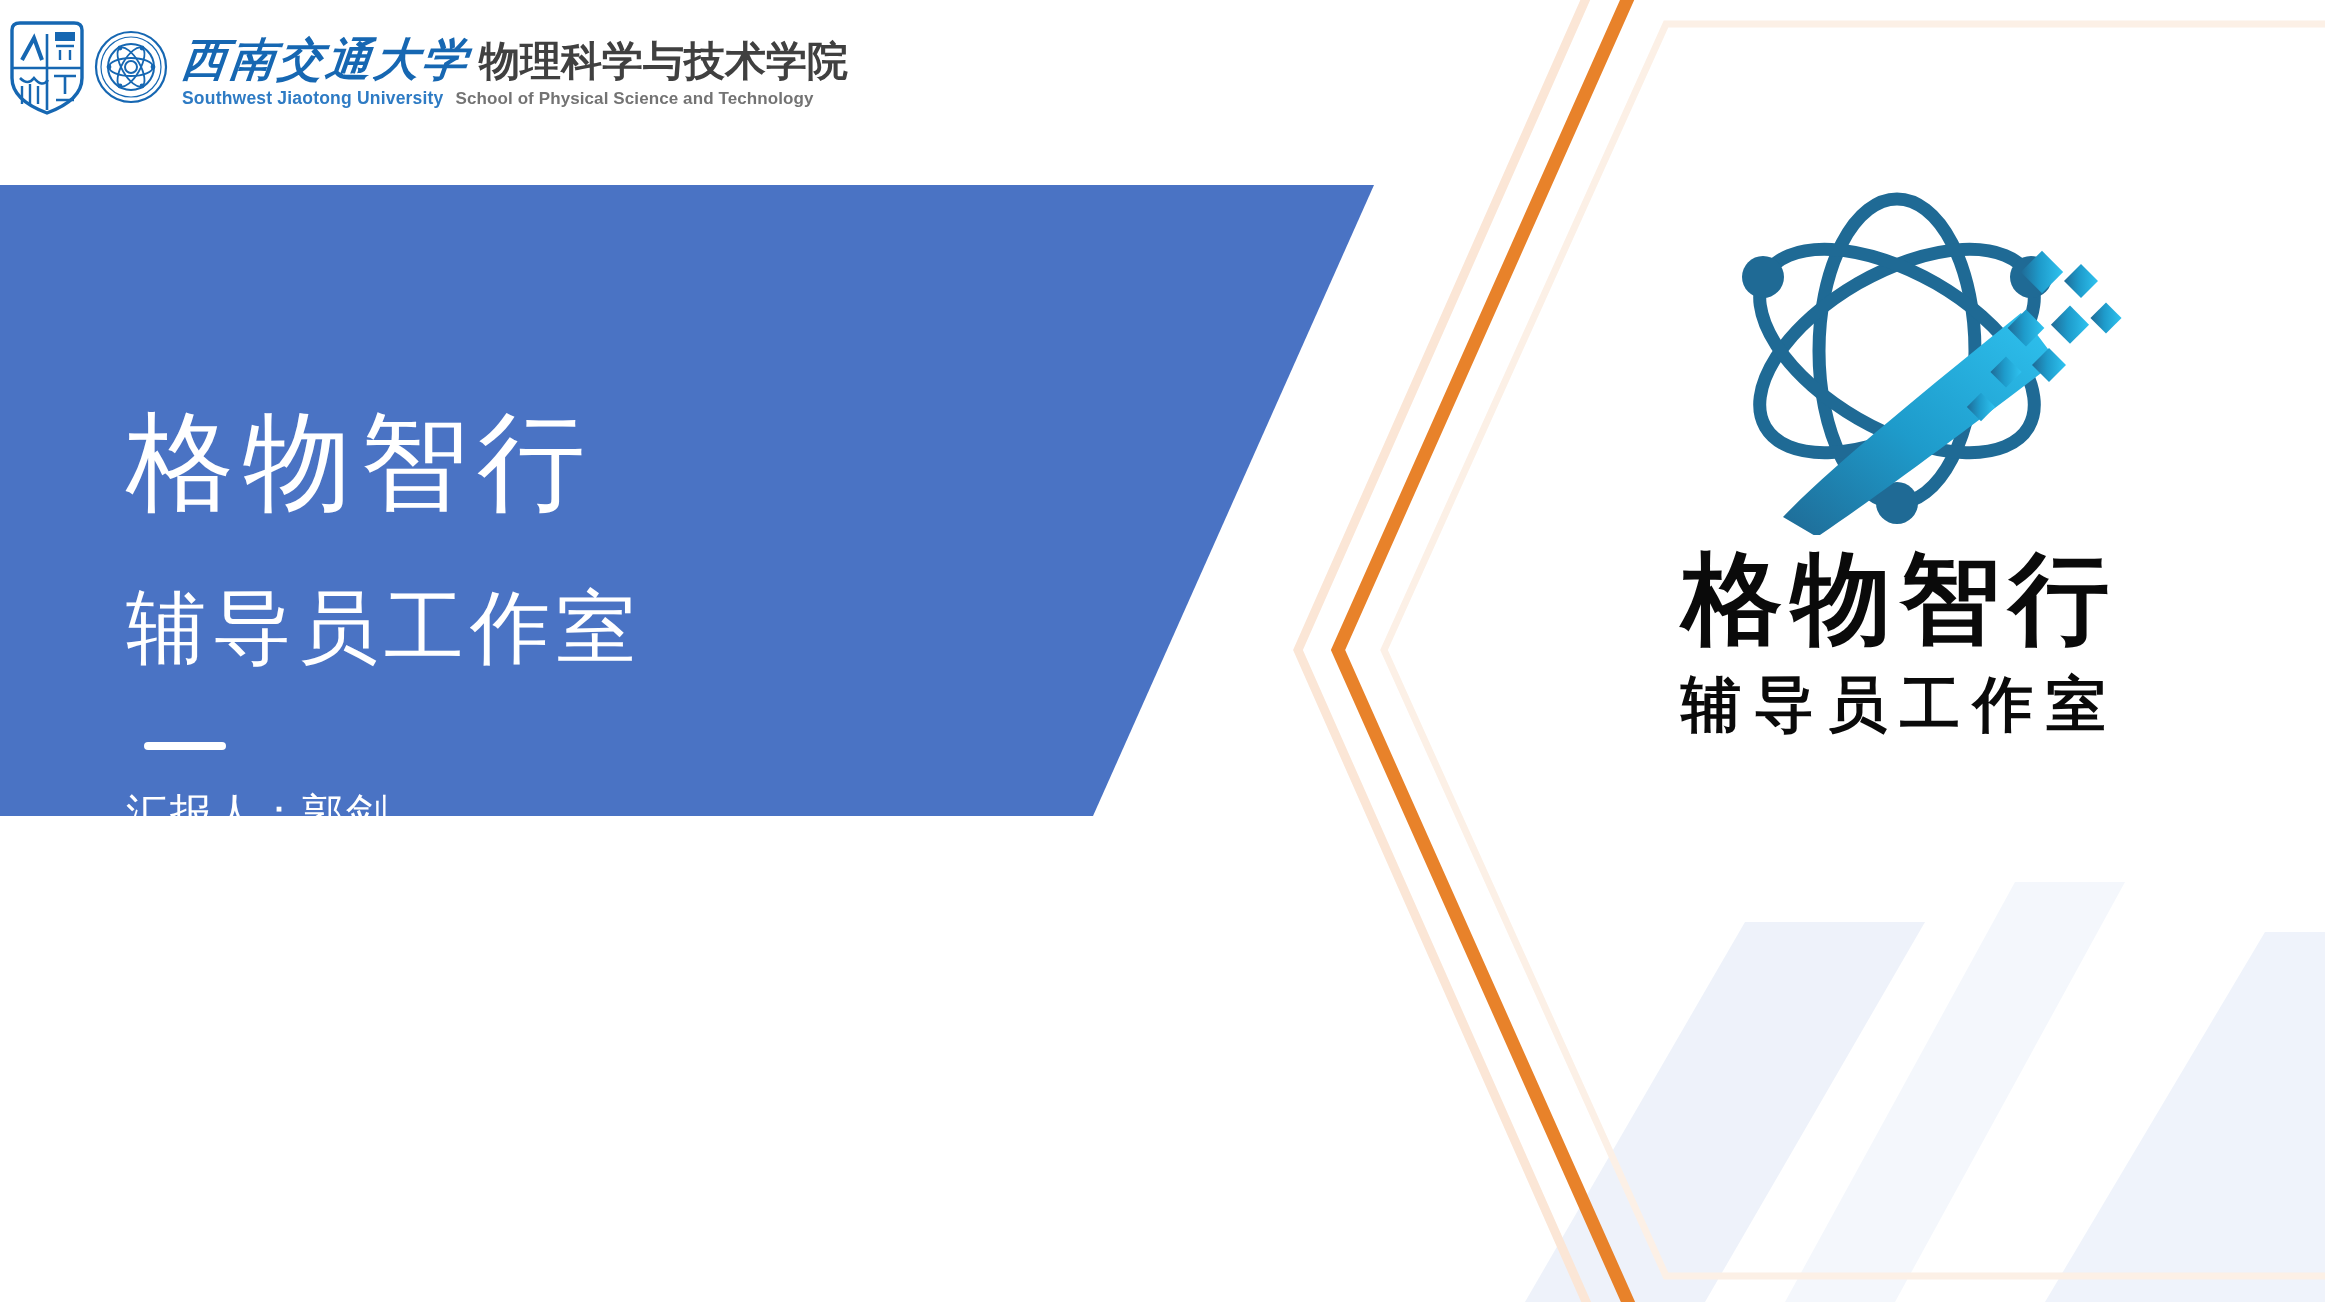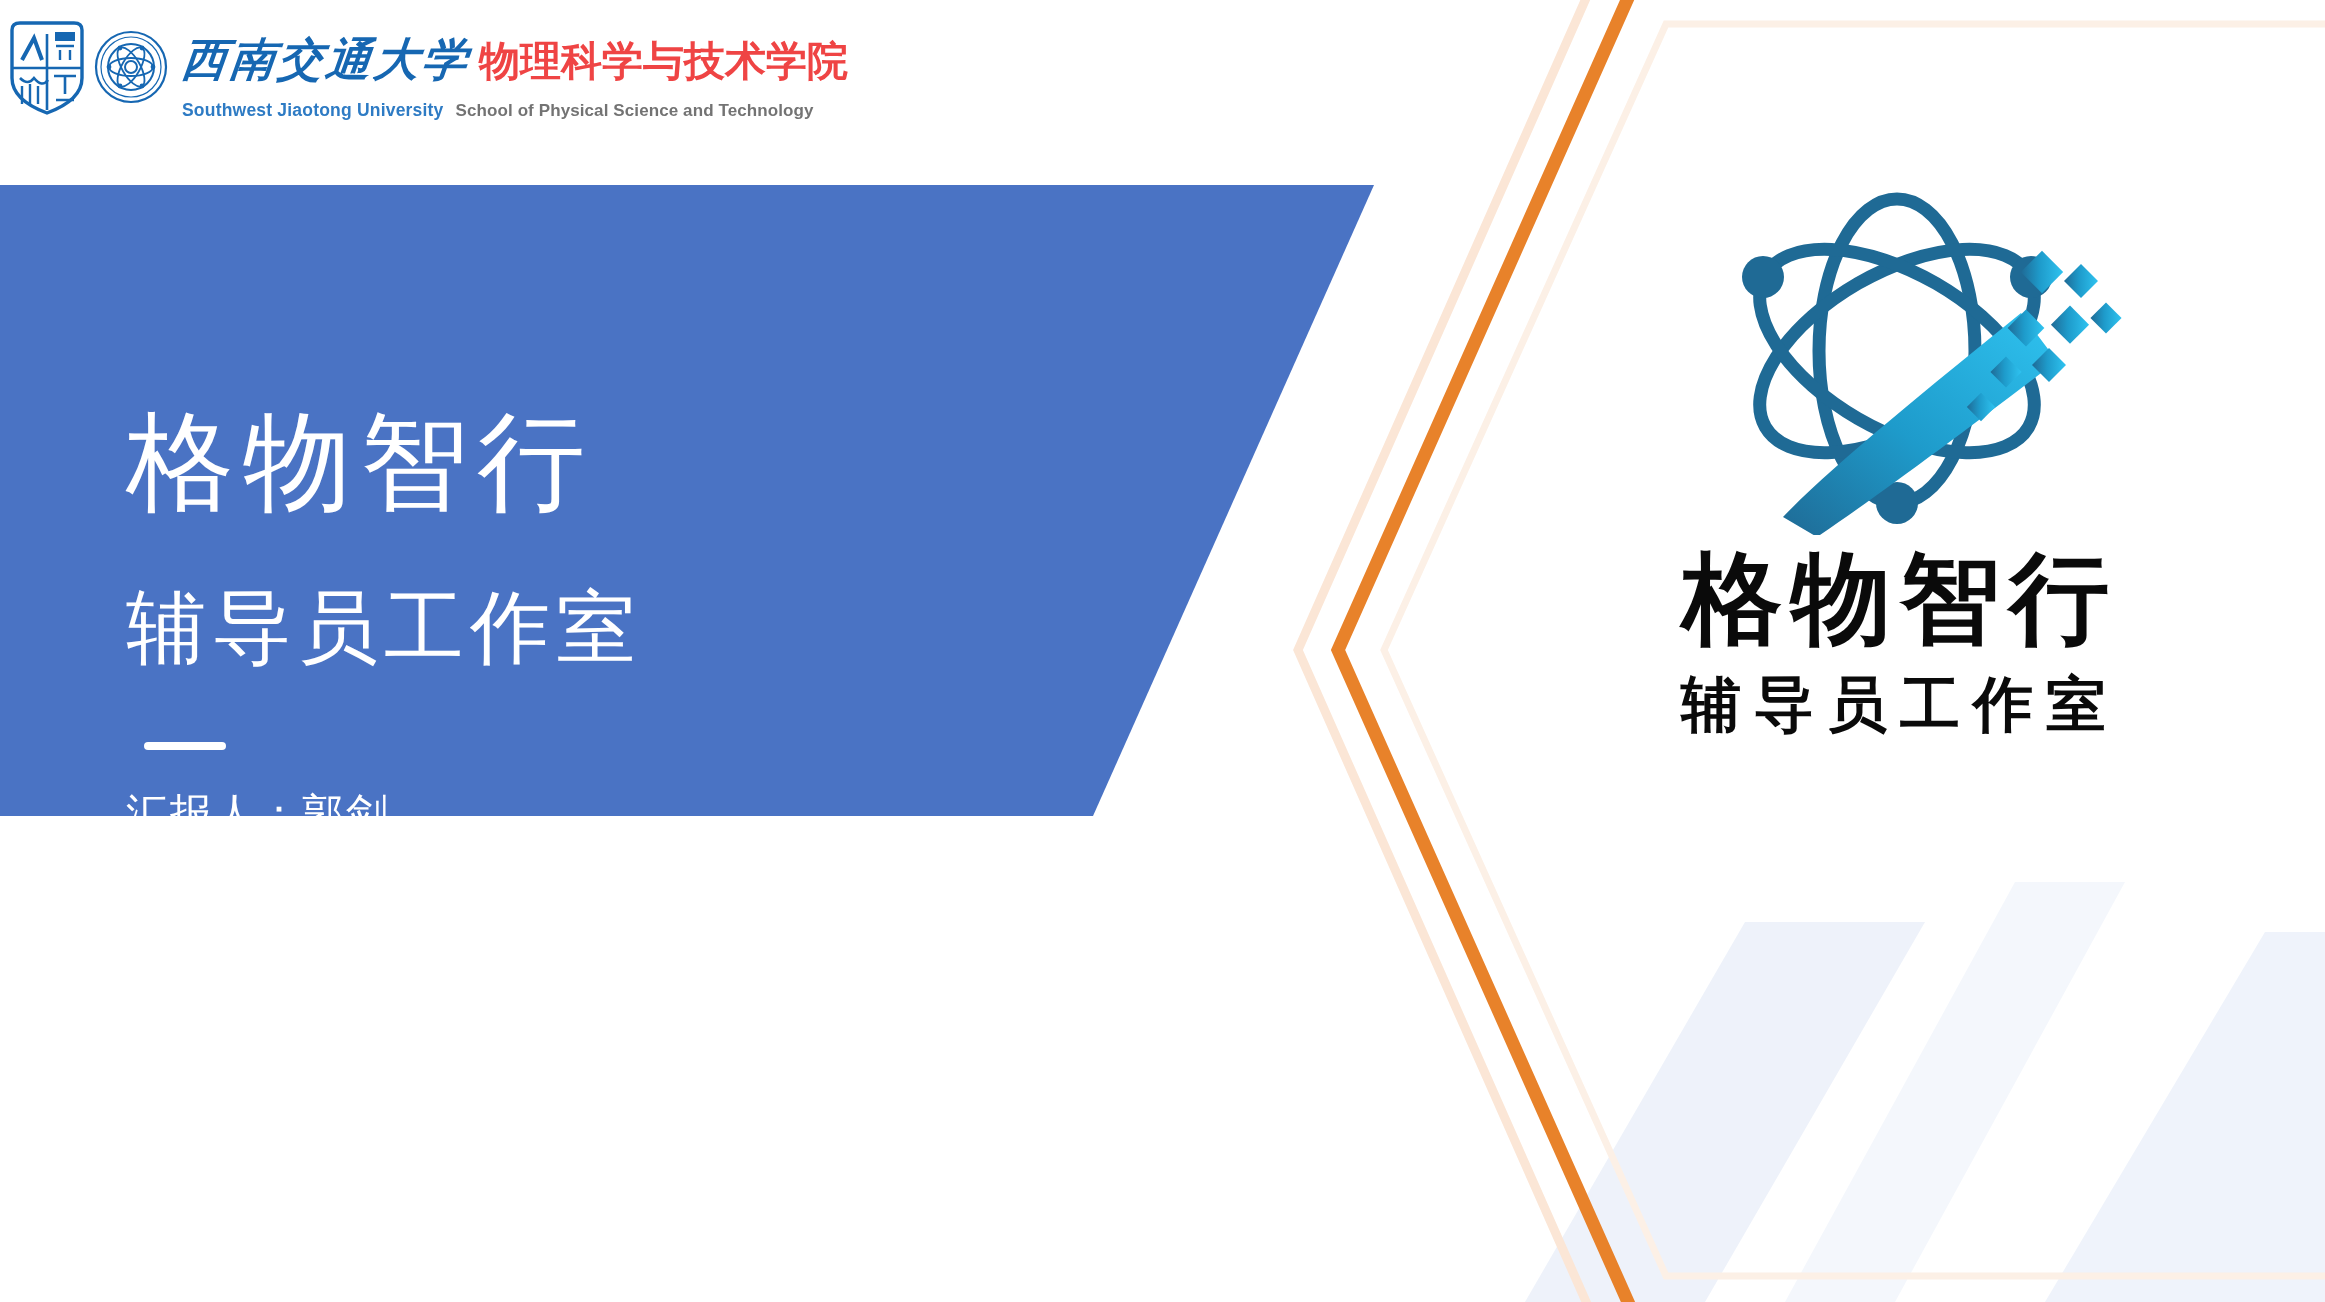--- a/index.html
+++ b/index.html
@@ -19,23 +19,23 @@
   
   .header{position:absolute;left:0;top:0;width:100%;height:140px;}
   .hdr-inner{position:absolute;left:8px;top:20px;display:flex;align-items:flex-start;}
   .shield{width:78px;height:96px;margin-right:8px;}
   .seal{width:74px;height:74px;margin-top:10px;margin-right:14px;}
   .hdr-text{position:relative;top:18px;}
   .hdr-cn{display:flex;align-items:baseline;white-space:nowrap;}
   .hdr-cn .calli{font-family:"Liberation Serif","DejaVu Serif",serif;
         font-size:45px;color:#1667B2;font-style:italic;font-weight:700;
         letter-spacing:3px;transform:skewX(-6deg);line-height:1;}
-  .hdr-cn .inst{font-size:41px;color:#ef4444;font-weight:700;
+  .hdr-cn .inst{font-size:41px;color:#404040;font-weight:700;
         letter-spacing:0px;line-height:1;margin-left:9px;}
-  .hdr-en{display:flex;align-items:center;white-space:nowrap;margin-top:17px;}
+  .hdr-en{display:flex;align-items:center;white-space:nowrap;margin-top:5px;}
   .hdr-en .en1{font-size:17.5px;color:#2E7BC4;font-weight:600;letter-spacing:.2px;}
   .hdr-en .en2{font-size:17px;color:#737373;font-weight:700;margin-left:12px;letter-spacing:.1px;}
 
   
   .panel{position:absolute;left:0;top:185px;width:1700px;height:631px;
          pointer-events:none;}
 
   
   .panel-text{position:absolute;left:126px;top:405px;width:900px;}
   .title-main{font-size:108px;line-height:1.05;color:#ffffff;font-weight:400;

